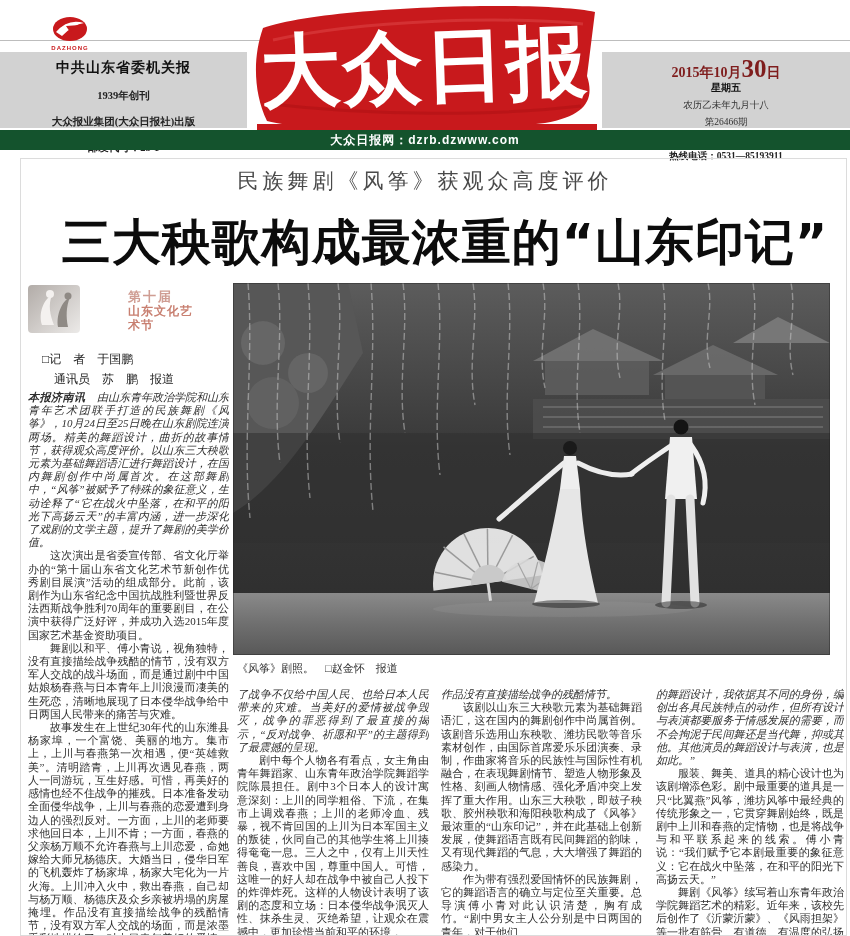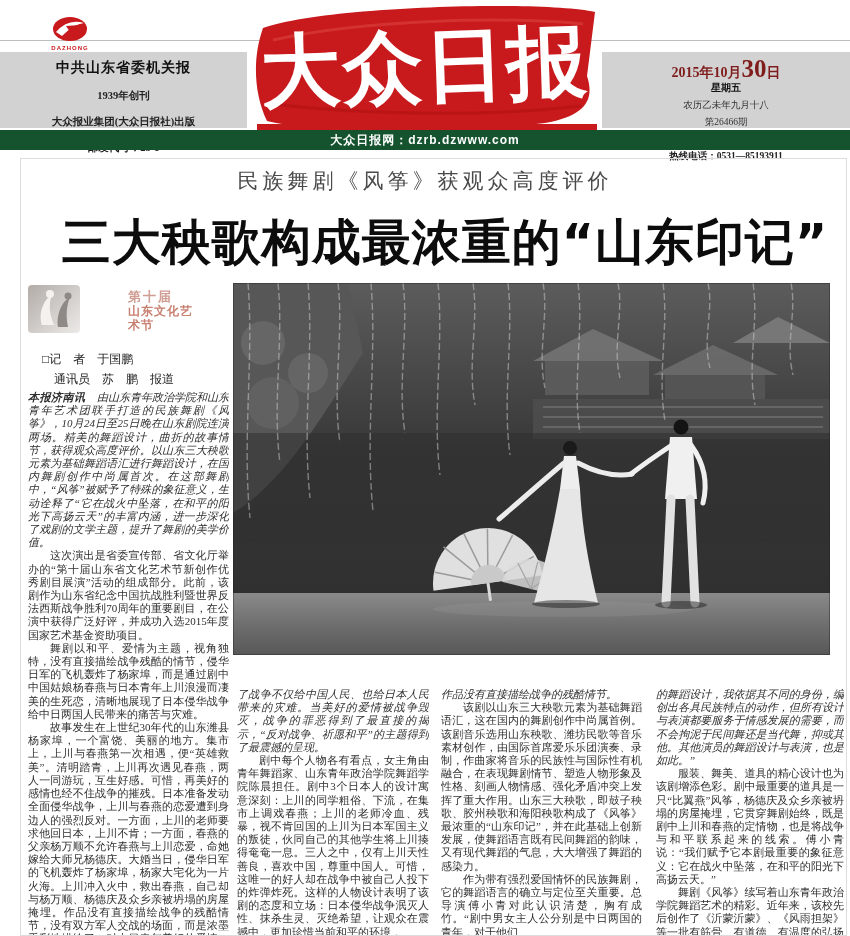--- a/index.html
+++ b/index.html
@@ -125,35 +125,35 @@
   </div>
 
   <div class="byline">
     <div>□记　者　于国鹏</div>
     <div>　通讯员　苏　鹏　报道</div>
   </div>
 
   <div class="col colA">
       <p class="cont"><b>本报济南讯　</b>由山东青年政治学院和山东青年艺术团联手打造的民族舞剧《风筝》，10月24日至25日晚在山东剧院连演两场。精美的舞蹈设计，曲折的故事情节，获得观众高度评价。以山东三大秧歌元素为基础舞蹈语汇进行舞蹈设计，在国内舞剧创作中尚属首次。在这部舞剧中，“风筝”被赋予了特殊的象征意义，生动诠释了“它在战火中坠落，在和平的阳光下高扬云天”的丰富内涵，进一步深化了戏剧的文学主题，提升了舞剧的美学价值。</p>
       <p>这次演出是省委宣传部、省文化厅举办的“第十届山东省文化艺术节新创作优秀剧目展演”活动的组成部分。此前，该剧作为山东省纪念中国抗战胜利暨世界反法西斯战争胜利70周年的重要剧目，在公演中获得广泛好评，并成功入选2015年度国家艺术基金资助项目。</p>
-      <p>舞剧以和平、爱情为主题，视角独特，没有直接描绘战争残酷的情节，侵华日军的飞机轰炸了杨家埠，而是通过剧中中国姑娘杨春燕与日本青年上川浪漫而凄美的生死恋，清晰地展现了日本侵华战争给中日两国人民带来的痛苦与灾难。</p>
+      <p>舞剧以和平、傅小青说，视角独特，没有直接描绘战争残酷的情节，没有双方军人交战的战斗场面，而是通过剧中中国姑娘杨春燕与日本青年上川浪漫而凄美的生死恋，清晰地展现了日本侵华战争给中日两国人民带来的痛苦与灾难。</p>
       <p>故事发生在上世纪30年代的山东潍县杨家埠，一个富饶、美丽的地方。集市上，上川与春燕第一次相遇，便“英雄救美”。清明踏青，上川再次遇见春燕，两人一同游玩，互生好感。可惜，再美好的感情也经不住战争的摧残。日本准备发动全面侵华战争，上川与春燕的恋爱遭到身边人的强烈反对。一方面，上川的老师要求他回日本，上川不肯；一方面，春燕的父亲杨万顺不允许春燕与上川恋爱，命她嫁给大师兄杨德庆。大婚当日，侵华日军的飞机轰炸了杨家埠，杨家大宅化为一片火海。上川冲入火中，救出春燕，自己却与杨万顺、杨德庆及众乡亲被坍塌的房屋掩埋。作品没有直接描绘战争的残酷情节，没有双方军人交战的场面，而是浓墨重彩地描绘了一对中日青年美好的爱情，通过普通人物关系和情感的变化，巧妙地展现</p>
     </div>
   <div class="col colB">
       <p class="cont">了战争不仅给中国人民、也给日本人民带来的灾难。当美好的爱情被战争毁灭，战争的罪恶得到了最直接的揭示，“反对战争、祈愿和平”的主题得到了最震撼的呈现。</p>
       <p>剧中每个人物各有看点，女主角由青年舞蹈家、山东青年政治学院舞蹈学院陈晨担任。剧中3个日本人的设计寓意深刻：上川的同学粗俗、下流，在集市上调戏春燕；上川的老师冷血、残暴，视不肯回国的上川为日本军国主义的叛徒，伙同自己的其他学生将上川揍得奄奄一息。三人之中，仅有上川天性善良，喜欢中国，尊重中国人。可惜，这唯一的好人却在战争中被自己人投下的炸弹炸死。这样的人物设计表明了该剧的态度和立场：日本侵华战争泯灭人性、抹杀生灵、灭绝希望，让观众在震撼中，更加珍惜当前和平的环境，</p>
     </div>
   <div class="col colC">
       <p class="cont">作品没有直接描绘战争的残酷情节。</p>
       <p>该剧以山东三大秧歌元素为基础舞蹈语汇，这在国内的舞剧创作中尚属首例。该剧音乐选用山东秧歌、潍坊民歌等音乐素材创作，由国际首席爱乐乐团演奏、录制，作曲家将音乐的民族性与国际性有机融合，在表现舞剧情节、塑造人物形象及性格、刻画人物情感、强化矛盾冲突上发挥了重大作用。山东三大秧歌，即鼓子秧歌、胶州秧歌和海阳秧歌构成了《风筝》最浓重的“山东印记”，并在此基础上创新发展，使舞蹈语言既有民间舞蹈的韵味，又有现代舞蹈的气息，大大增强了舞蹈的感染力。</p>
       <p>作为带有强烈爱国情怀的民族舞剧，它的舞蹈语言的确立与定位至关重要。总导演傅小青对此认识清楚，胸有成竹。“剧中男女主人公分别是中日两国的青年，对于他们</p>
     </div>
   <div class="col colD">
       <p class="cont">的舞蹈设计，我依据其不同的身份，编创出各具民族特点的动作，但所有设计与表演都要服务于情感发展的需要，而不会拘泥于民间舞还是当代舞，抑或其他。其他演员的舞蹈设计与表演，也是如此。”</p>
-      <p>服装、舞美、道具的精心设计也为该剧增添色彩。剧中最重要的道具是一只“比翼燕”风筝，杨德庆及众乡亲被坍塌的房屋掩埋，它贯穿舞剧始终，既是剧中上川和春燕的定情物，也是将战争与和平联系起来的线索。傅小青说：“我们赋予它本剧最重要的象征意义：它在战火中坠落，在和平的阳光下高扬云天。”</p>
+      <p>服装、舞美、道具的精心设计也为该剧增添色彩。剧中最重要的道具是一只“比翼燕”风筝，潍坊风筝中最经典的传统形象之一，它贯穿舞剧始终，既是剧中上川和春燕的定情物，也是将战争与和平联系起来的线索。傅小青说：“我们赋予它本剧最重要的象征意义：它在战火中坠落，在和平的阳光下高扬云天。”</p>
       <p>舞剧《风筝》续写着山东青年政治学院舞蹈艺术的精彩。近年来，该校先后创作了《沂蒙沂蒙》、《风雨担架》等一批有筋骨、有道德、有温度的弘扬主旋律的红色舞蹈作品，获得广泛的赞誉和好评。</p>
     </div>
 
   <div class="photo">
     <svg width="597" height="372" viewBox="0 0 597 372">
       <defs>
         <linearGradient id="bgGrad" x1="0" y1="0" x2="0" y2="1">
           <stop offset="0" stop-color="#5c5c5c"></stop>
             <stop offset="0.45" stop-color="#383838"></stop>
             <stop offset="1" stop-color="#2c2c2c"></stop>
@@ -242,14 +242,15 @@
         <path d="M439,162 C421,174 407,184 398,191" stroke="#f0f0f0" stroke-width="5" fill="none" stroke-linecap="round"></path>
         <path d="M458,162 C471,180 475,200 470,220" stroke="#f0f0f0" stroke-width="5" fill="none" stroke-linecap="round"></path>
         <path d="M438,216 L433,320" stroke="#e2e2e2" stroke-width="9" stroke-linecap="round"></path>
         <path d="M457,216 L462,320" stroke="#e2e2e2" stroke-width="9" stroke-linecap="round"></path>
         <ellipse cx="448" cy="322" rx="26" ry="4" fill="#222" opacity="0.5"></ellipse>
       </g>
       <rect x="0" y="0" width="597" height="372" fill="none" stroke="#1f1f1f" stroke-width="2" opacity="0.4"></rect>
     </svg>
   </div>
 
+  <div class="caption">《风筝》剧照。　□赵金怀　报道</div>
 
 </div>
 
 </body></html>

